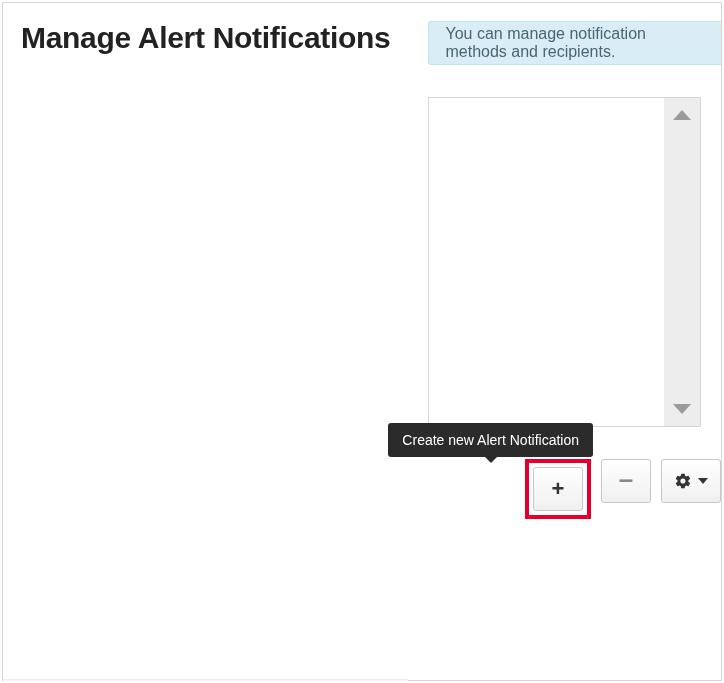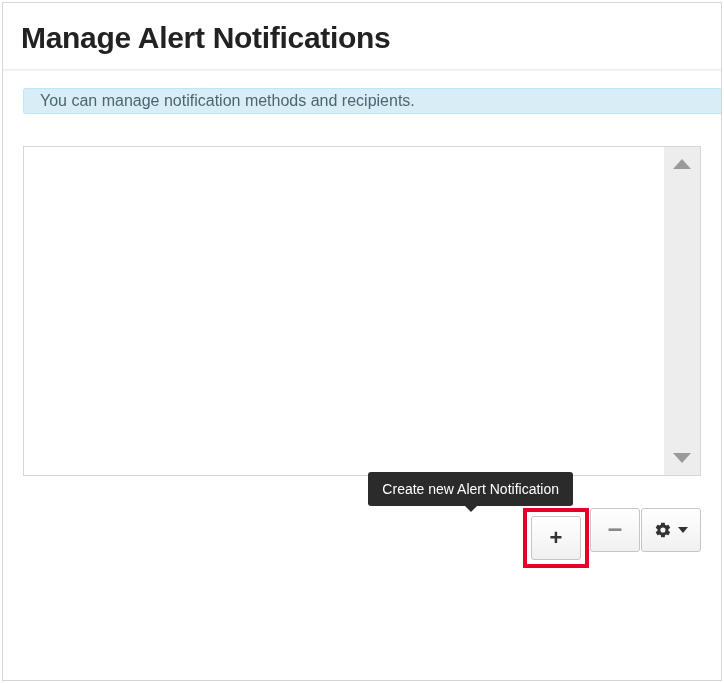--- a/index.html
+++ b/index.html
@@ -6,21 +6,20 @@
   html, body { width: 724px; height: 683px; font-family: "Helvetica Neue", Helvetica, Arial, sans-serif; }
   body { background: #fff; }
 
   .outer {
     width: 720px;
     height: 679px;
     margin: 2px;
     border: 1px solid #d6d6d6;
     background: #fff;
     display: flex;
-    flex-direction: column;
   }
 
   .header-bar {
     padding: 18px 18px 14px 18px;
     border-bottom: 1px solid #ececec;
     box-shadow: 0 1px 0 #f5f5f5;
   }
   .header-bar h1 {
     font-size: 30px;
     font-weight: 700;
@@ -71,23 +70,22 @@
     width: 0; height: 0;
     border-left: 9px solid transparent;
     border-right: 9px solid transparent;
   }
   .scroll-arrow-up { border-bottom: 10px solid #9a9a9a; }
   .scroll-arrow-down { border-top: 10px solid #9a9a9a; }
 
   .toolbar-row {
     display: flex;
     justify-content: flex-end;
-    margin-right: 20px;
     margin-top: 32px;
-    gap: 1px;
+    gap: 10px;
     position: relative;
   }
 
   .btn {
     height: 44px;
     min-width: 50px;
     background: linear-gradient(#ffffff, #f0f0f0);
     border: 1px solid #c6c6c6;
     border-radius: 3px;
     display: flex;

